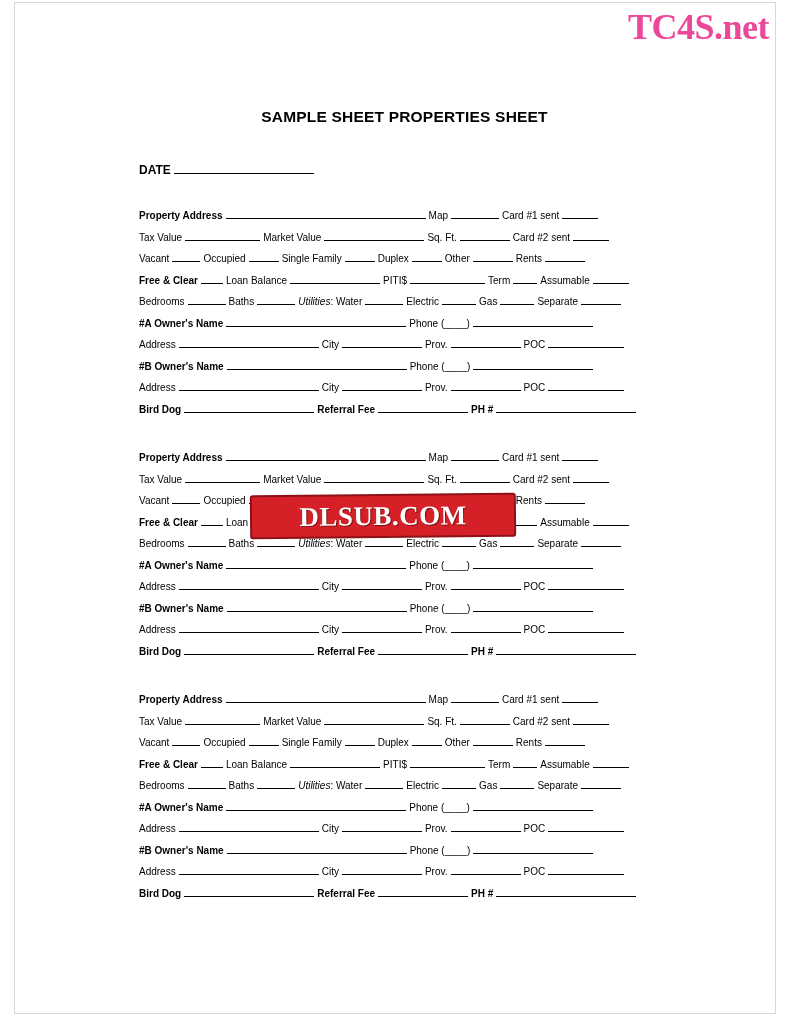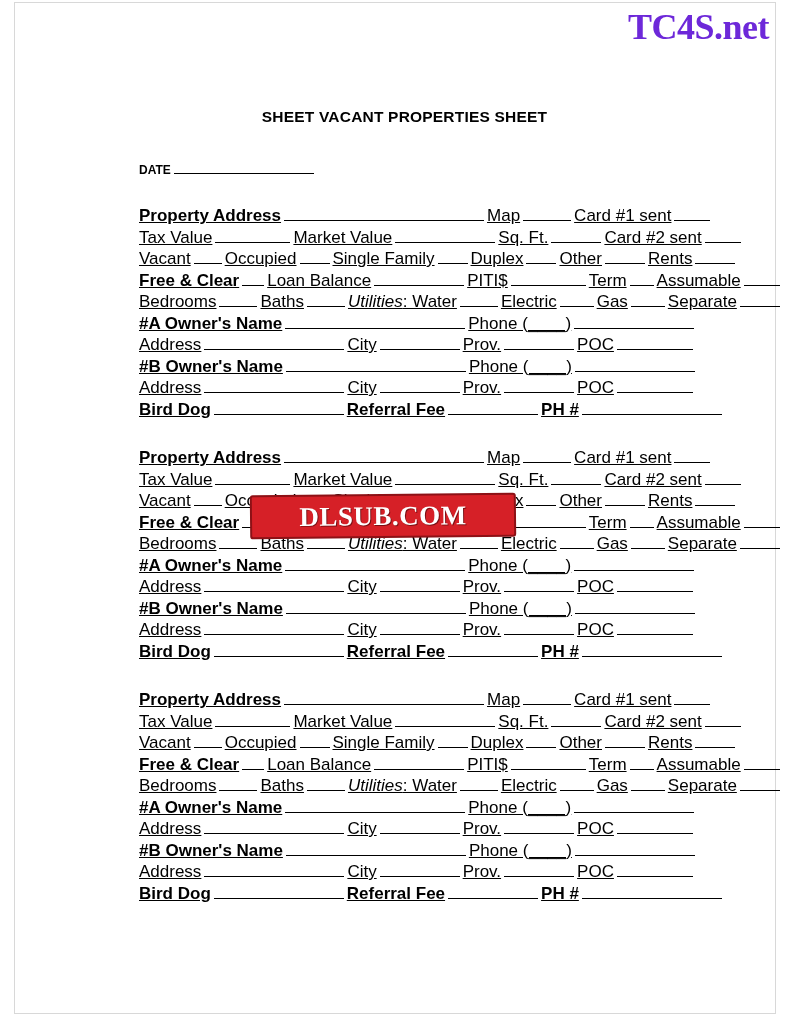--- a/index.html
+++ b/index.html
@@ -24,21 +24,21 @@
   }
 
   
   .brand-top {
     position: absolute;
     top: 6px;
     right: 22px;
     font-family: "Liberation Serif", serif;
     font-weight: bold;
     font-size: 36px;
-    color: #6d28d9;
+    color: #ec4899;
     letter-spacing: -0.5px;
   }
 
   
   .brand-bottom {
     position: absolute;
     bottom: 12px;
     right: 20px;
     font-family: "Liberation Serif", serif;
     font-weight: bold;
@@ -84,25 +84,24 @@
     font-size: 12px;
     font-weight: bold;
     margin-bottom: 28px;
   }
 
   .block {
     margin-bottom: 27px;
   }
 
   .row {
-    font-size: 17px;
+    font-size: 10px;
     line-height: 21.5px;
     white-space: nowrap;
     display: block;
-    text-decoration: underline;
   }
   .b { font-weight: bold; }
   .it { font-style: italic; }
 
   .ln {
     display: inline-block;
     border-bottom: 1px solid #000;
     height: 11px;
     margin: 0 3px;
     vertical-align: baseline;
@@ -133,21 +132,21 @@
 <body>
 
 <div class="page">
 
   <div class="scan-frame"></div>
 
   <div class="brand-top">TC4S.net</div>
 
   <div class="doc">
 
-    <div class="title">SHEET VACANT PROPERTIES SHEET</div>
+    <div class="title">SAMPLE SHEET PROPERTIES SHEET</div>
 
     <div class="content">
 
       <div class="date-row">
         <span>DATE</span><span class="ln" style="width:140px"></span>
       </div>
 
       <div class="block">
         <div class="row">
           <span class="b">Property Address</span><span class="ln" style="width:200px"></span><span>Map</span><span class="ln" style="width:48px"></span><span>Card #1 sent</span><span class="ln" style="width:36px"></span>

